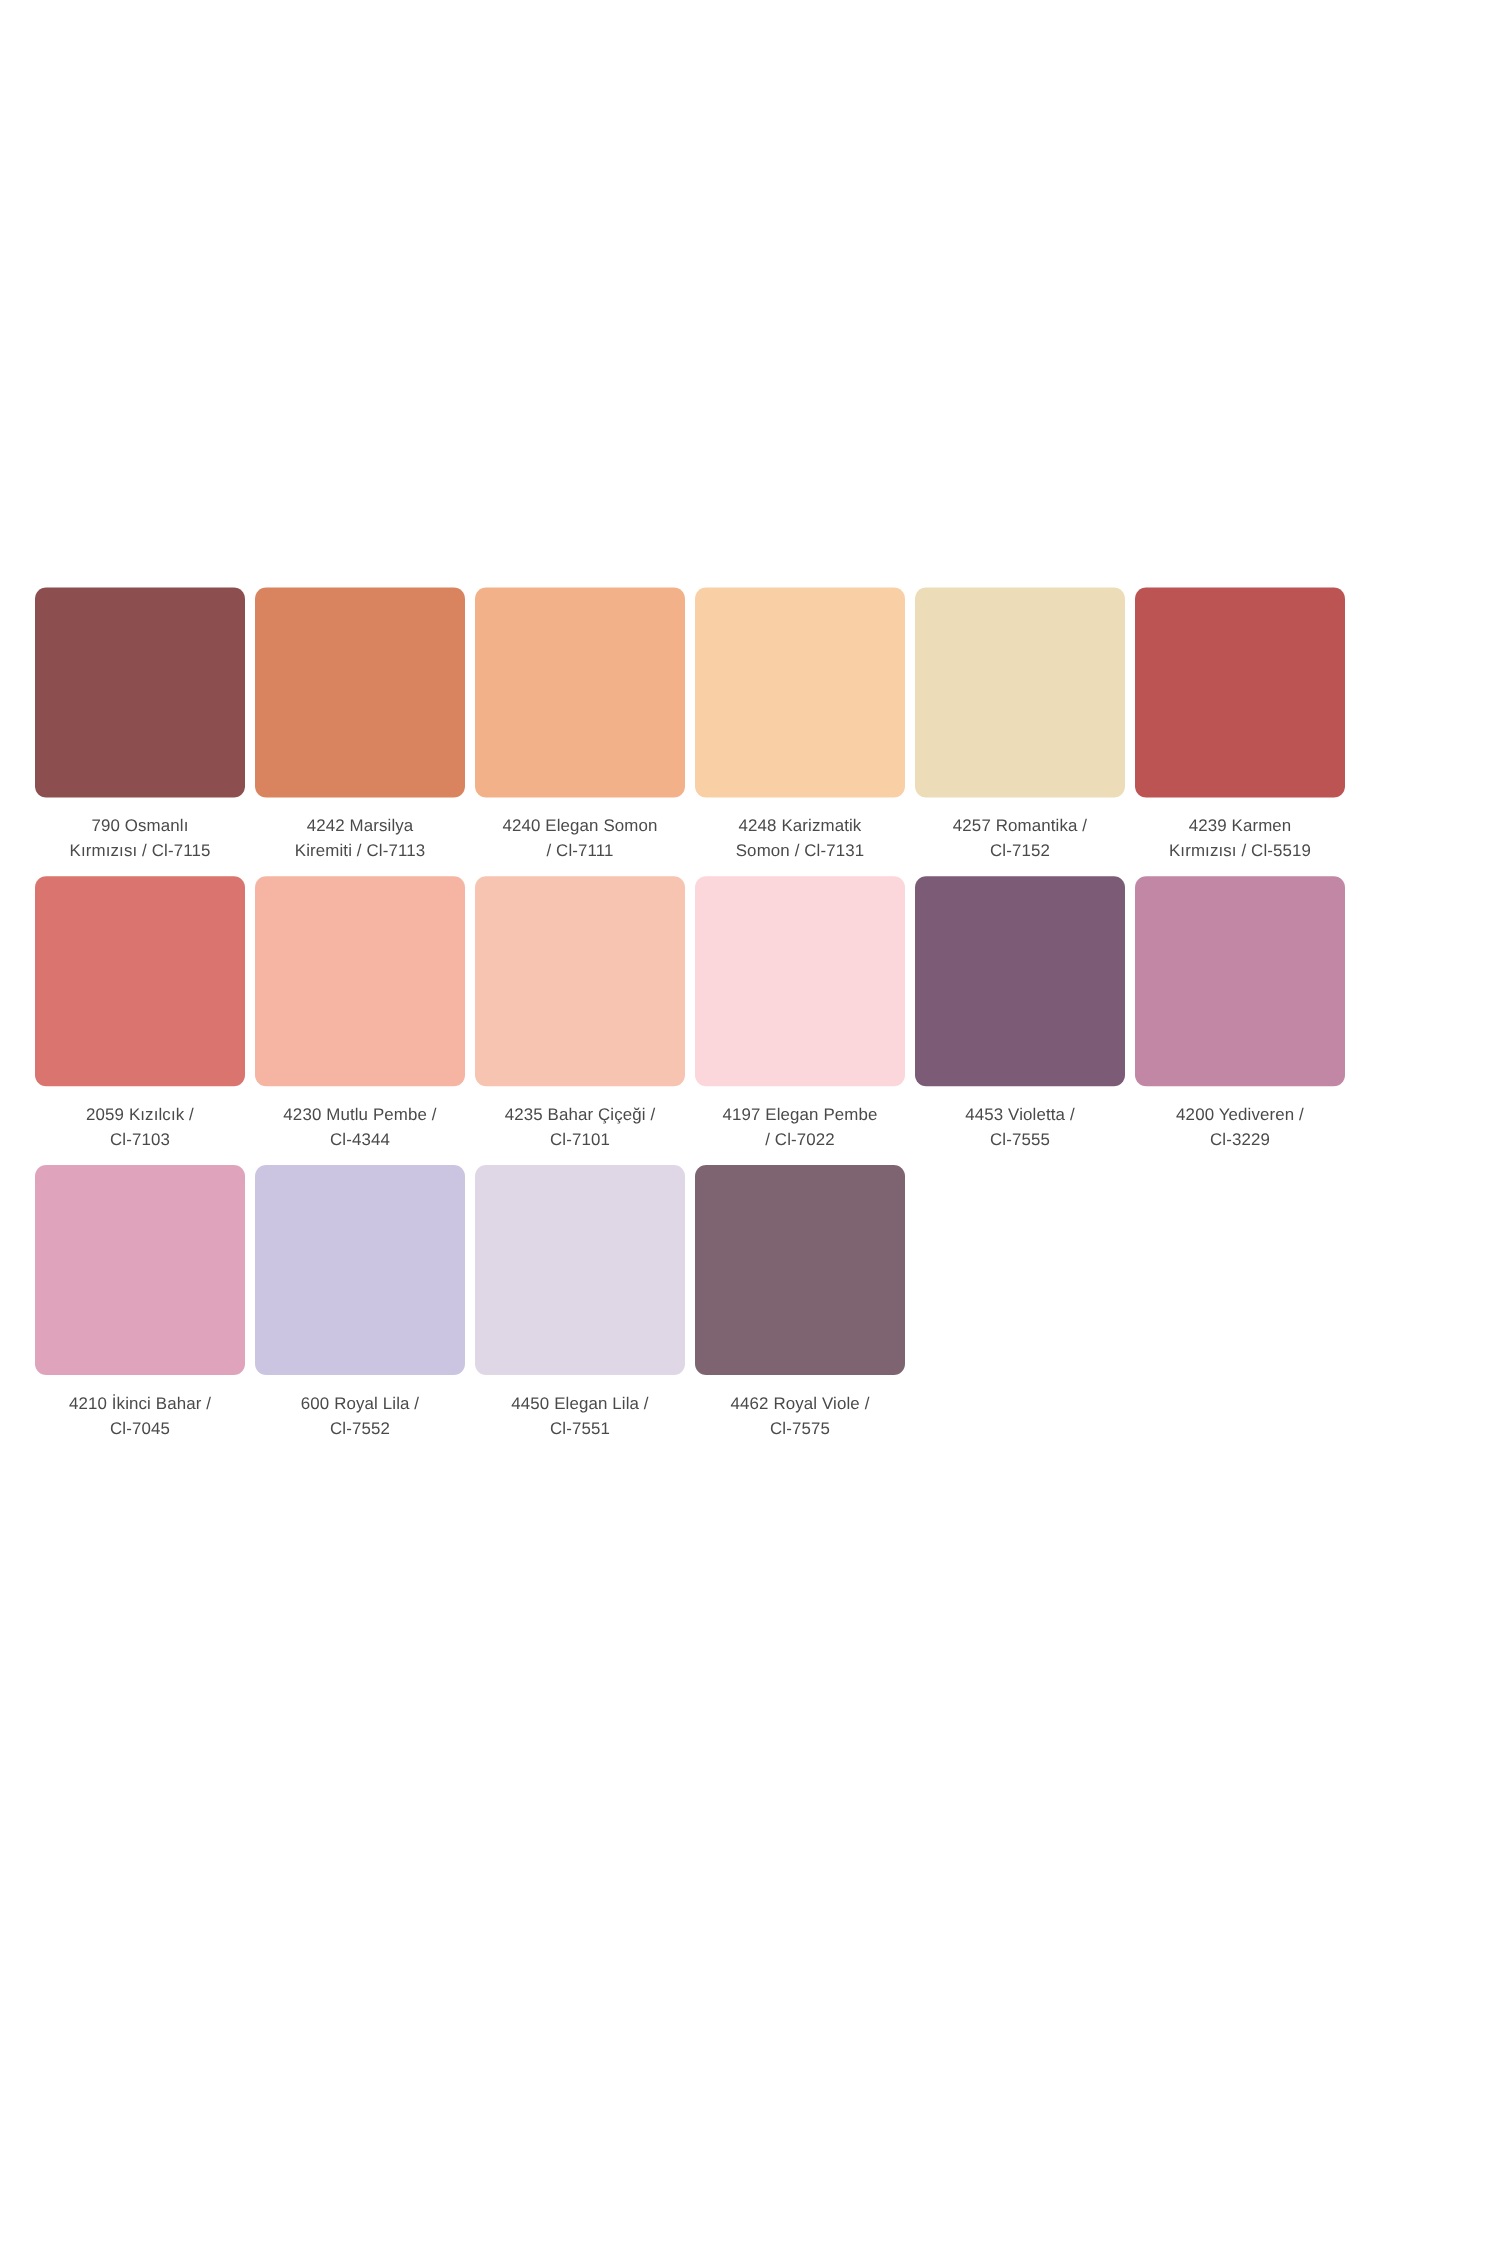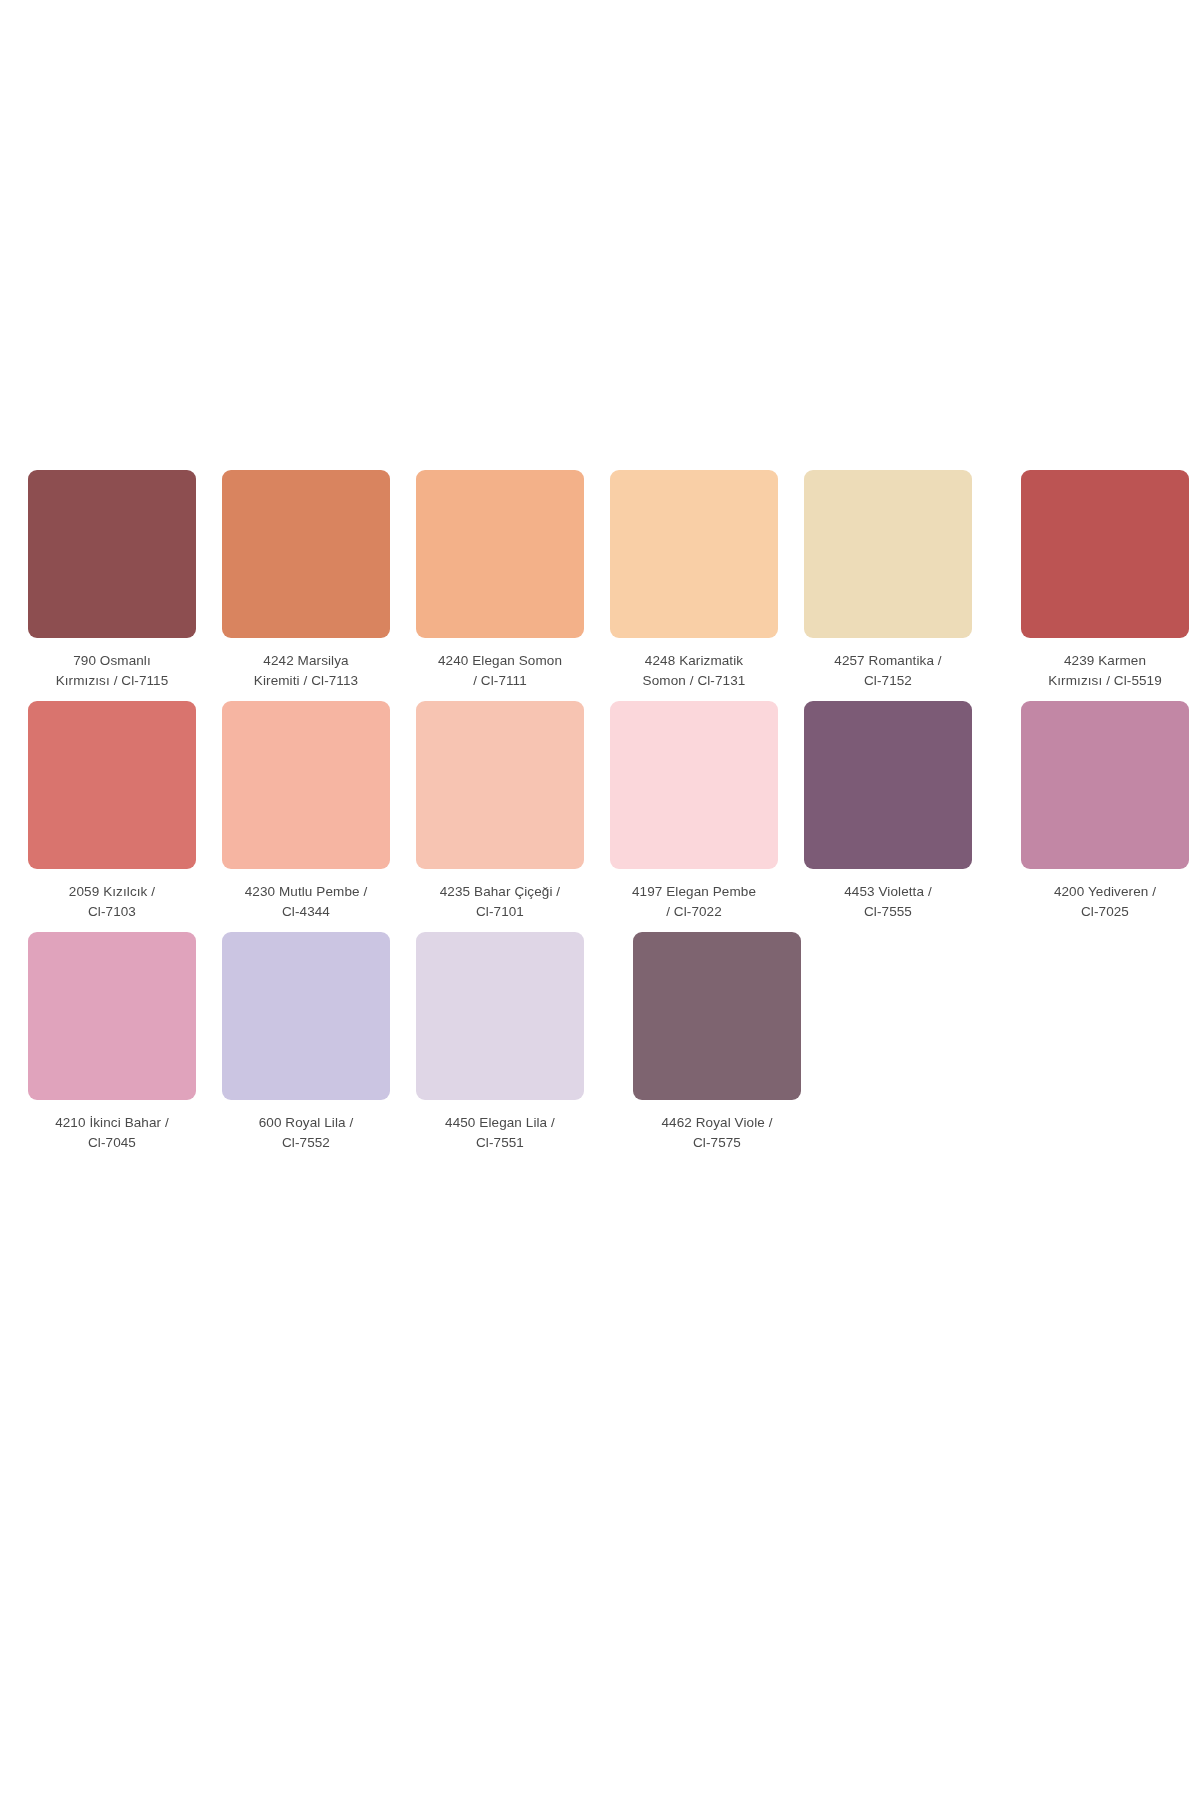--- a/index.html
+++ b/index.html
@@ -29,28 +29,27 @@
     width: 1144px;
   }
   .row {
     display: flex;
     justify-content: flex-start;
     width: 100%;
     margin-bottom: 8px;
   }
   .cell {
     width: 168px;
-    margin-right: 26px;
+    margin-right: 8px;
     display: flex;
     flex-direction: column;
     align-items: stretch;
   }
   .cell:last-child {
     margin-right: 0;
-    margin-left: 23px;
   }
   .swatch {
     width: 168px;
     height: 168px;
     border-radius: 9px;
     display: block;
   }
   .caption {
     margin-top: 13px;
     text-align: center;
@@ -150,21 +149,21 @@
         <div class="swatch" style="background:#7C5B76"></div>
         <div class="caption">
           <span class="ln">4453 Violetta /</span>
           <span class="ln">Cl-7555</span>
         </div>
       </div>
       <div class="cell">
         <div class="swatch" style="background:#C287A5"></div>
         <div class="caption">
           <span class="ln">4200 Yediveren /</span>
-          <span class="ln">Cl-7025</span>
+          <span class="ln">Cl-3229</span>
         </div>
       </div>
     </div>
 
     <div class="row">
       <div class="cell">
         <div class="swatch" style="background:#E0A3BC"></div>
         <div class="caption">
           <span class="ln">4210 İkinci Bahar /</span>
           <span class="ln">Cl-7045</span>

